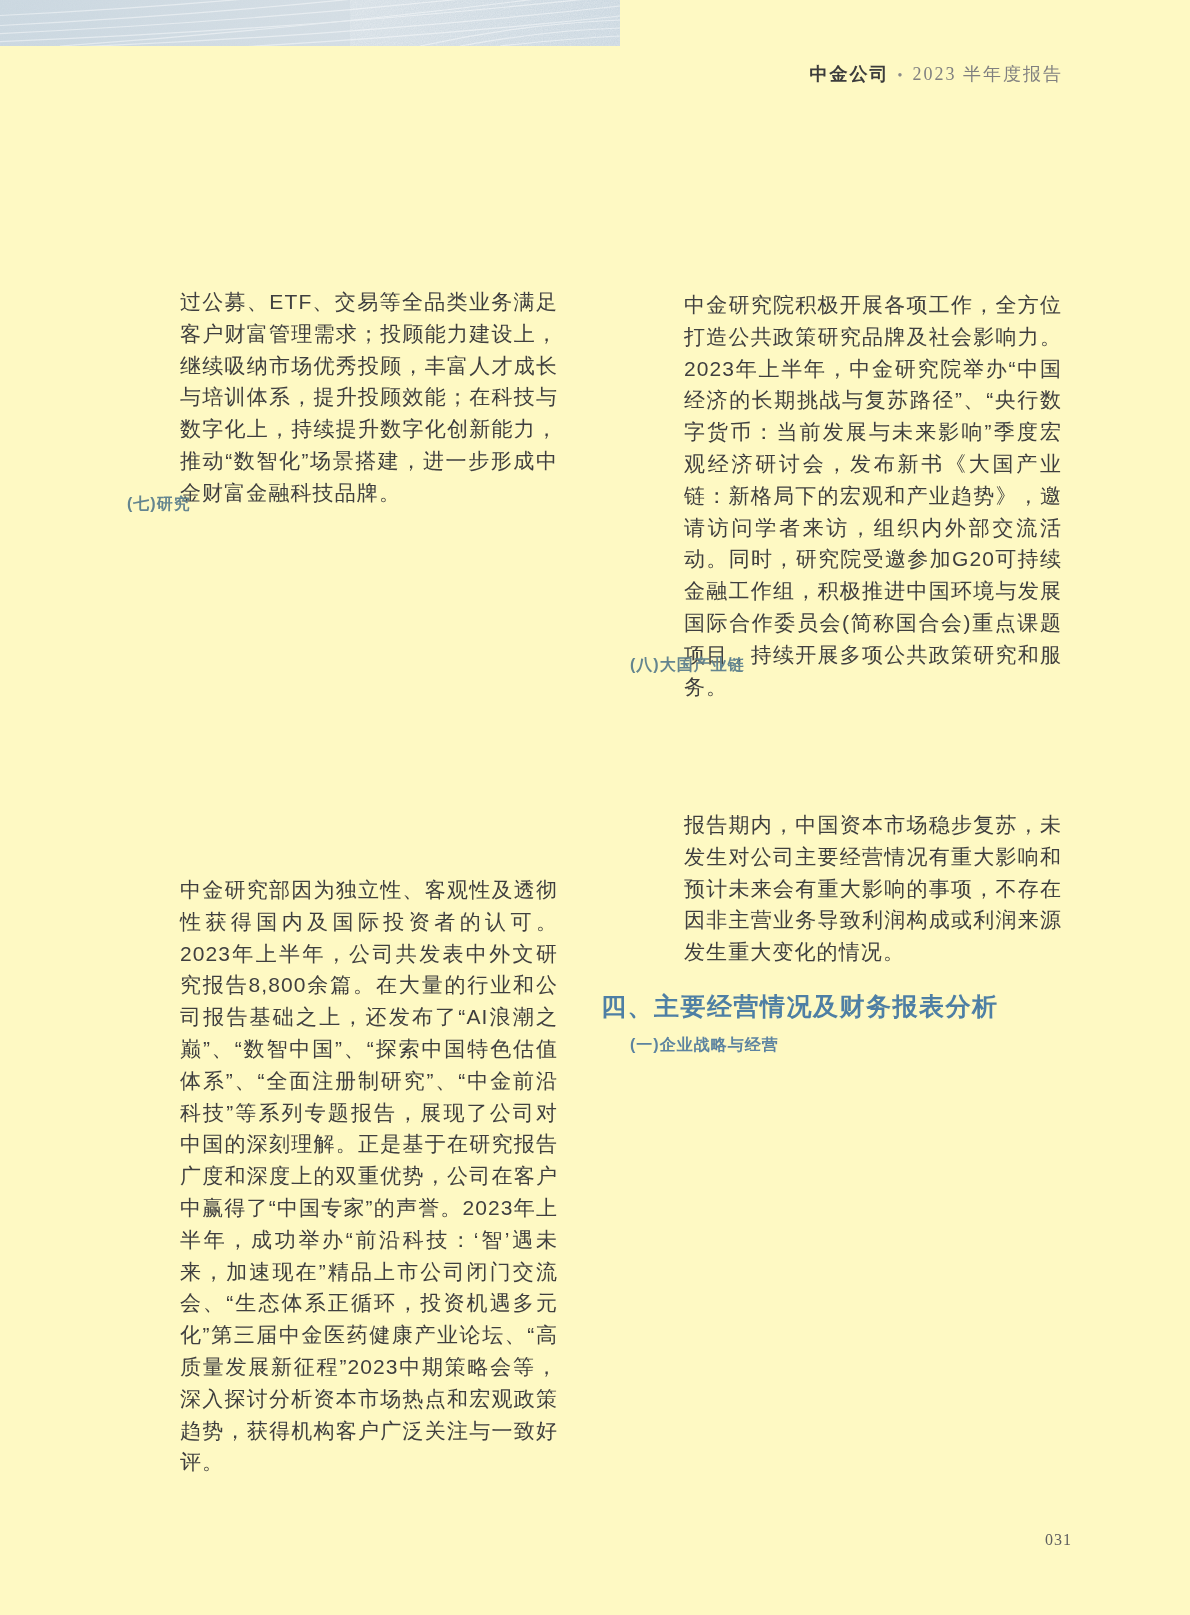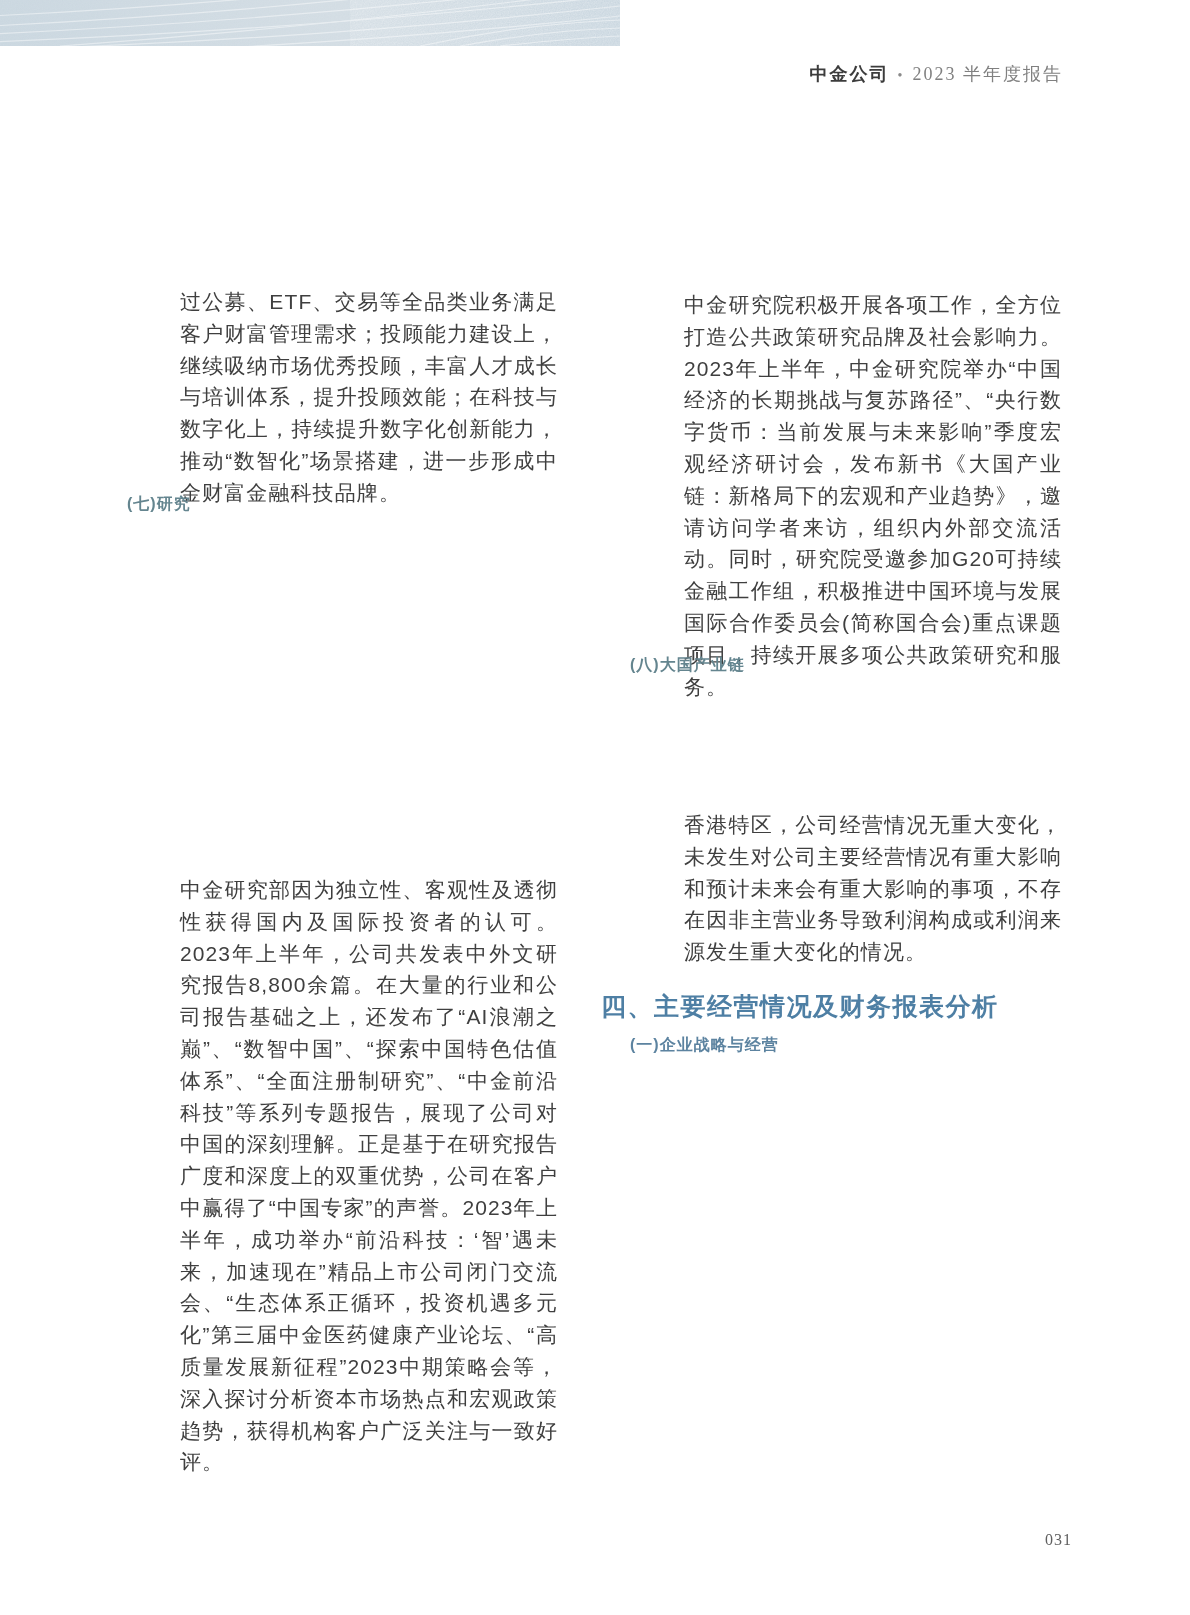--- a/index.html
+++ b/index.html
@@ -1,21 +1,21 @@
 <!DOCTYPE html>
 <html><head>
 <meta charset="utf-8">
 <style>
   html, body { margin: 0; padding: 0; background: #e8e8e8; }
   .page {
     position: relative;
     width: 1190px;
     height: 1615px;
     margin: 0 auto;
-    background: #ffffff;
+    background: #fef9c3;
     overflow: hidden;
     font-family: "Liberation Sans", sans-serif;
   }
   .banner {
     position: absolute;
     left: 0; top: 0;
     width: 620px; height: 46px;
   }
   .page-header {
     position: absolute;
@@ -125,21 +125,21 @@
   <h2 class="h-sub lh7">(七)研究</h2>
 
 
   <p class="para lp3">中金研究部因为独立性、客观性及透彻性获得国内及国际投资者的认可。2023年上半年，公司共发表中外文研究报告8,800余篇。在大量的行业和公司报告基础之上，还发布了“AI浪潮之巅”、“数智中国”、“探索中国特色估值体系”、“全面注册制研究”、“中金前沿科技”等系列专题报告，展现了公司对中国的深刻理解。正是基于在研究报告广度和深度上的双重优势，公司在客户中赢得了“中国专家”的声誉。2023年上半年，成功举办“前沿科技：‘智’遇未来，加速现在”精品上市公司闭门交流会、“生态体系正循环，投资机遇多元化”第三届中金医药健康产业论坛、“高质量发展新征程”2023中期策略会等，深入探讨分析资本市场热点和宏观政策趋势，获得机构客户广泛关注与一致好评。</p>
 
   <p class="para rp1">中金研究院积极开展各项工作，全方位打造公共政策研究品牌及社会影响力。2023年上半年，中金研究院举办“中国经济的长期挑战与复苏路径”、“央行数字货币：当前发展与未来影响”季度宏观经济研讨会，发布新书《大国产业链：新格局下的宏观和产业趋势》，邀请访问学者来访，组织内外部交流活动。同时，研究院受邀参加G20可持续金融工作组，积极推进中国环境与发展国际合作委员会(简称国合会)重点课题项目，持续开展多项公共政策研究和服务。</p>
 
   <h2 class="h-sub rh8">(八)大国产业链</h2>
 
 
-  <p class="para rp3">香港特区，公司经营情况无重大变化，未发生对公司主要经营情况有重大影响和预计未来会有重大影响的事项，不存在因非主营业务导致利润构成或利润来源发生重大变化的情况。</p>
+  <p class="para rp3">报告期内，中国资本市场稳步复苏，未发生对公司主要经营情况有重大影响和预计未来会有重大影响的事项，不存在因非主营业务导致利润构成或利润来源发生重大变化的情况。</p>
 
   <h1 class="h-major rh4">四、主要经营情况及财务报表分析</h1>
 
   <h2 class="h-sub h-sub2 rh41">(一)企业战略与经营</h2>
 
 
   <div class="page-number">031</div>
 
 </div>
 

